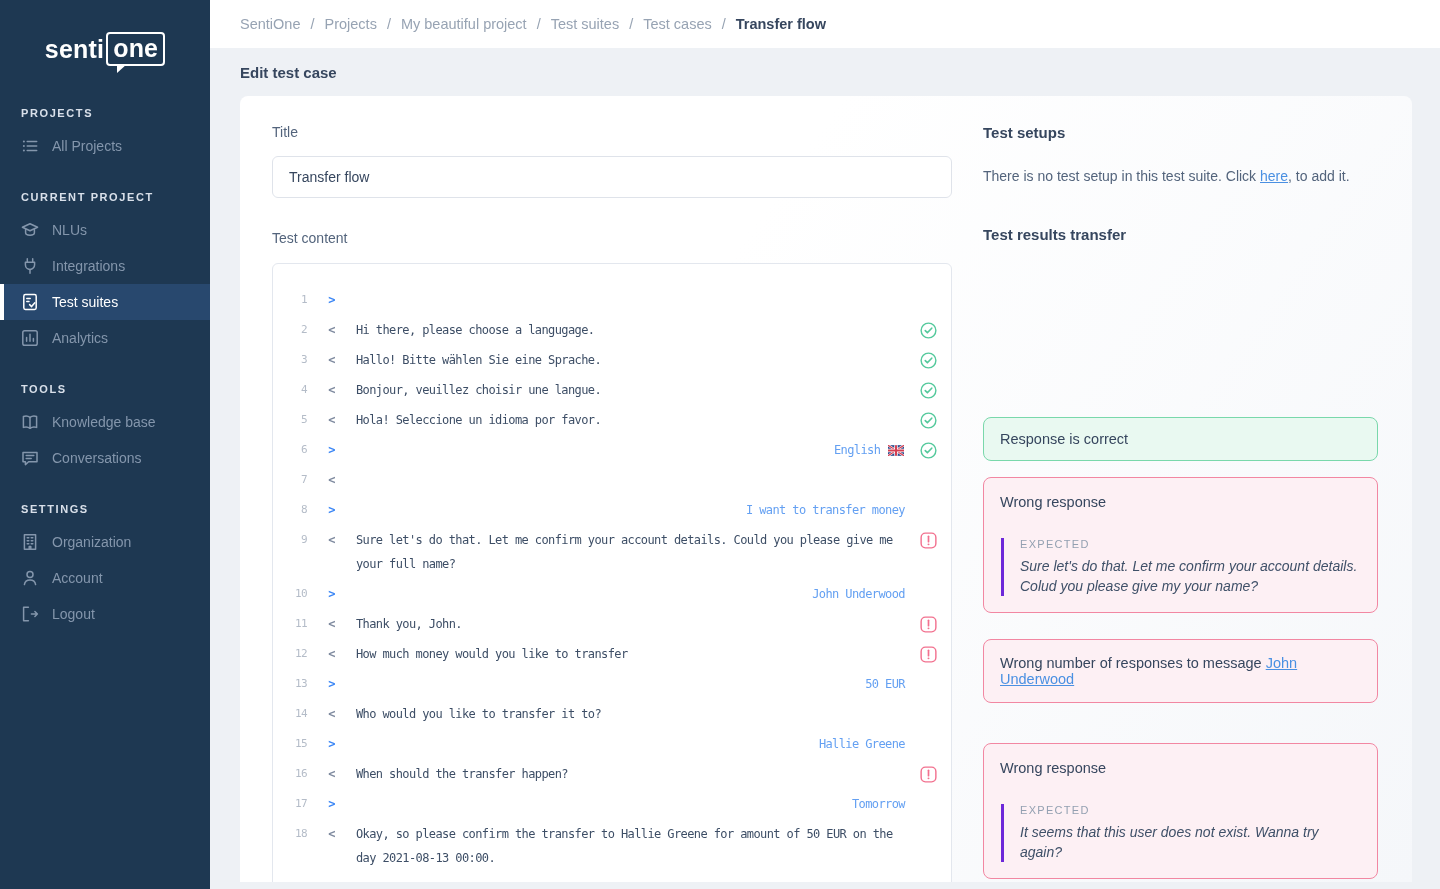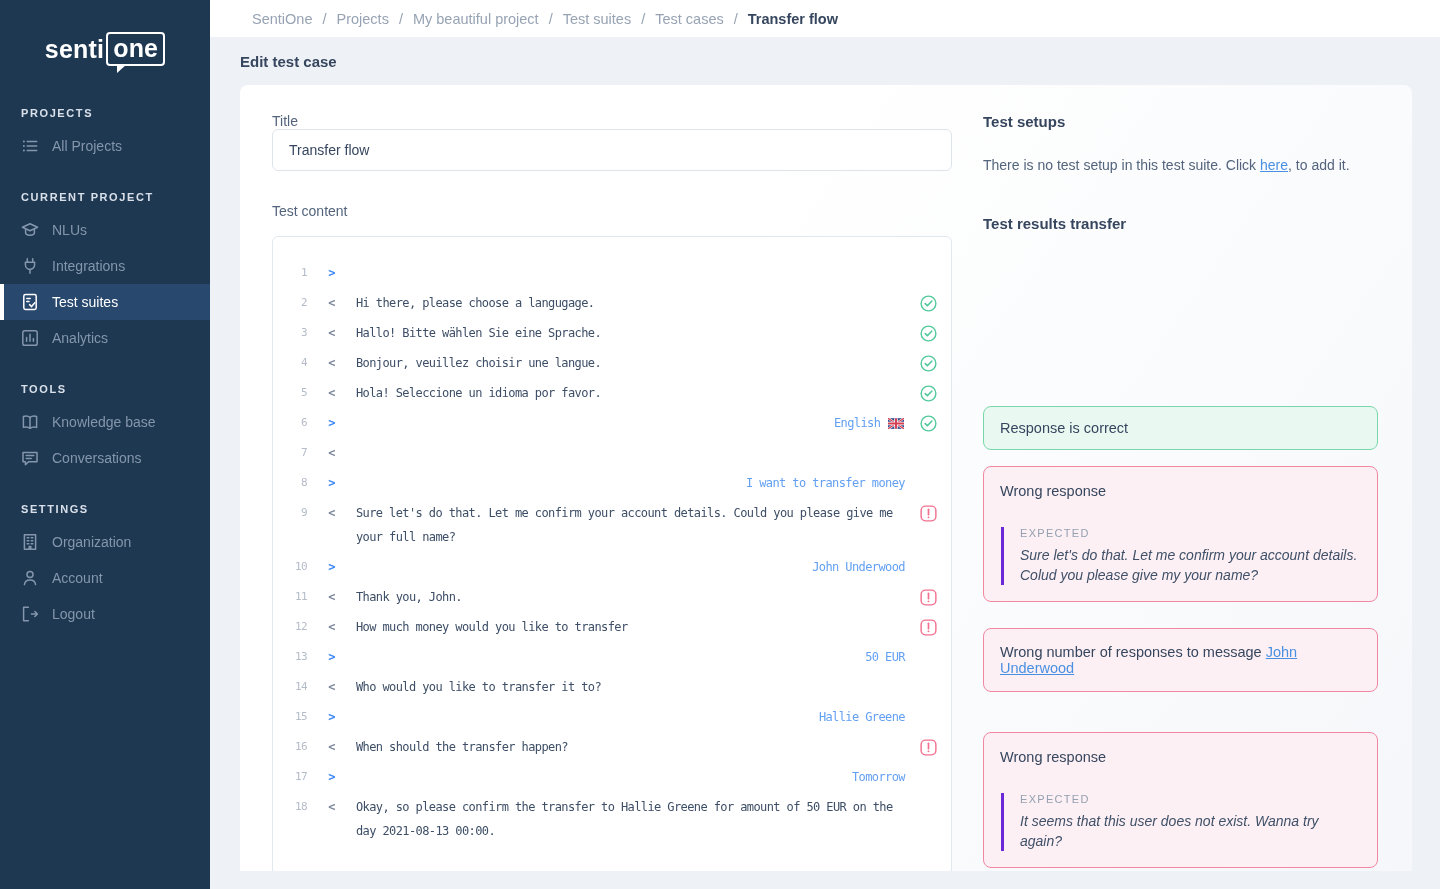--- a/index.html
+++ b/index.html
@@ -19,35 +19,35 @@
     letter-spacing:1.6px; color:#d9e0ea; font-weight:700; text-transform:uppercase; }
   .nav-section-label.first { margin-top:41px; }
   .nav-item { height:36px; display:flex; align-items:center; padding-left:21px;
     font-size:14px; color:#8496ac; cursor:pointer; }
   .nav-item .icn { width:18px; height:18px; margin-right:13px; display:inline-flex; }
   .nav-item .icn svg { width:18px; height:18px; }
   .nav-item.active { background:#28486e; color:#fff; border-left:4px solid #fff; padding-left:17px; }
 
   
   .main { margin-left:210px; }
-  .breadcrumb-bar { height:37px; background:#fff; display:flex; align-items:center;
-    padding-left:42px; font-size:14.5px; }
+  .breadcrumb-bar { height:48px; background:#fff; display:flex; align-items:center;
+    padding-left:30px; font-size:14.5px; }
   .bc-link { color:#97a3b3; text-decoration:none; cursor:pointer; }
   .bc-sep { color:#97a3b3; margin:0 10px; }
   .bc-current { color:#36465e; font-weight:700; }
   .page-head { height:48px; display:flex; align-items:center; padding-left:30px; }
   .page-head h1 { font-size:15px; font-weight:700; color:#36465e; }
 
   .card { margin-left:30px; width:1172px; height:786px; border-radius:8px 8px 0 0;
     background:linear-gradient(125deg,#ffffff 35%,#f5f7fa 100%);
     display:flex; padding:28px 34px 0 32px; overflow:hidden; }
   .col-left { width:680px; flex:none; }
   .col-right { flex:1; margin-left:31px; }
 
-  .field-label { font-size:14px; color:#53647c; }
+  .field-label { font-size:14px; color:#53647c; margin-bottom:16px; }
   .text-input { width:680px; height:42px; border:1px solid #dfe3ea; border-radius:6px;
     background:#fff; padding:0 16px; font-size:14px; color:#36465e; outline:none;
     font-family:"Liberation Sans","DejaVu Sans",sans-serif; }
   .content-label { margin-top:32px; margin-bottom:17px; }
 
   
   .editor { width:680px; height:700px; border:1px solid #e3e7ee; border-radius:6px;
     background:#fff; padding:21px 0 10px; }
   .ed-row { display:flex; padding:3px 0; cursor:text;
     font-family:"DejaVu Sans Mono","Liberation Mono",monospace;

